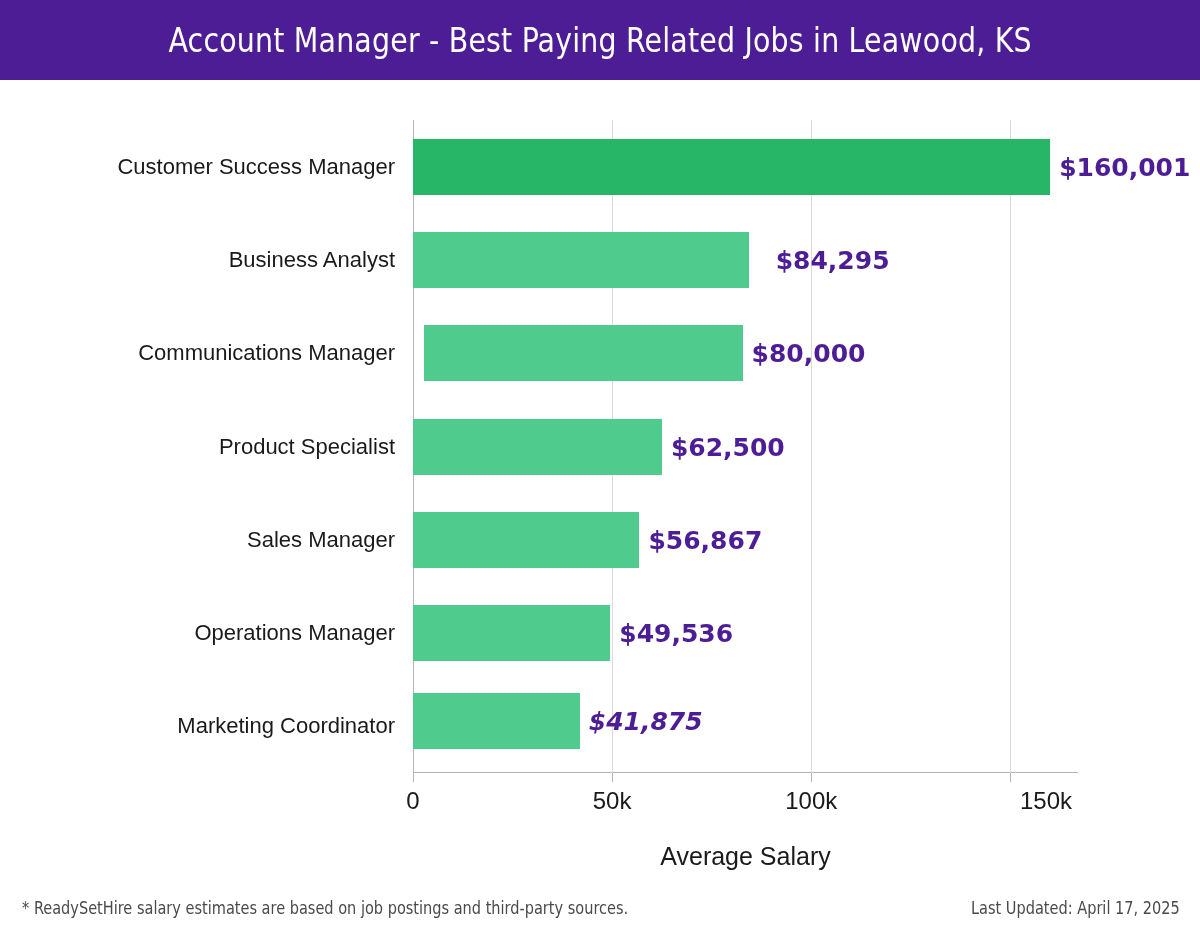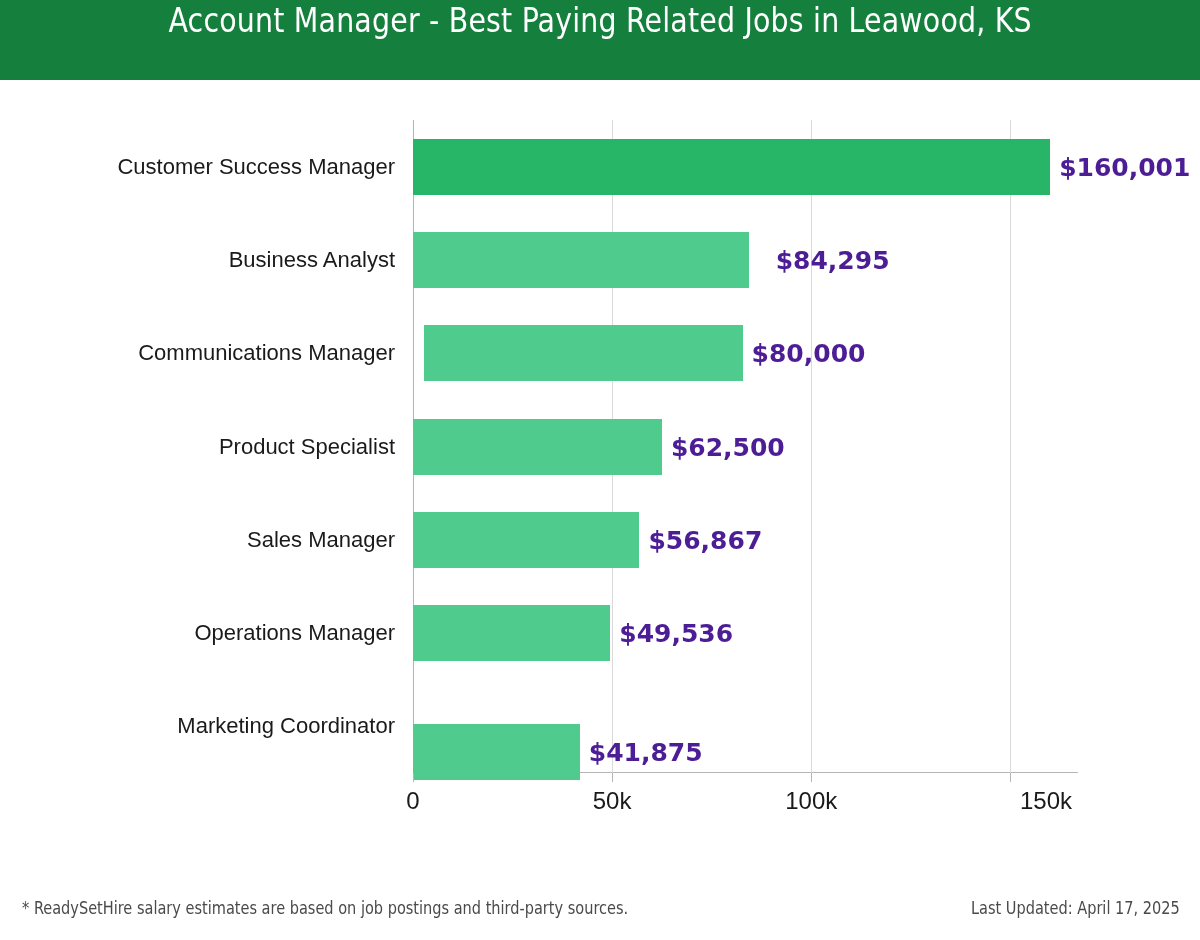--- a/index.html
+++ b/index.html
@@ -15,22 +15,23 @@
     position: relative;
   }
 
   
   #header-bar {
     position: absolute;
     left: 0;
     top: 0;
     width: 1200px;
     height: 80px;
-    background: #15803d;
+    background: #4c1d95;
     display: flex;
+    align-items: center;
     justify-content: center;
   }
   #chart-title {
     color: #ffffff;
     font-family: "Liberation Sans Narrow", "DejaVu Sans Condensed", "Liberation Sans", sans-serif;
     font-size: 34px;
     font-weight: 400;
     letter-spacing: 0.2px;
     white-space: nowrap;
     transform: scaleX(0.93);
@@ -211,21 +212,21 @@
           <div class="bar-value" style="left: 257.877px;">$62,500</div>
         </div>
         <div class="bar-row" style="top: 391.786px; width: 665px;">
           <div class="bar" style="width: 226.446px; background: rgb(78, 203, 141);"></div>
           <div class="bar-value" style="left: 235.446px;">$56,867</div>
         </div>
         <div class="bar-row" style="top: 485.071px; width: 665px;">
           <div class="bar" style="width: 197.254px; background: rgb(78, 203, 141);"></div>
           <div class="bar-value" style="left: 206.254px;">$49,536</div>
         </div>
-        <div class="bar-row" style="top: 604px; width: 665px;">
+        <div class="bar-row" style="top: 573px; width: 665px; font-style: italic;">
           <div class="bar" style="width: 166.748px; background: rgb(78, 203, 141);"></div>
           <div class="bar-value" style="left: 175.748px;">$41,875</div>
         </div>
       </div>
     <div id="xticks">
         <div class="x-tick" style="left: 0px; top: 653px;"></div>
         <div class="x-tick-label" style="left: 0px; top: 667px;">0</div>
         <div class="x-tick" style="left: 199.102px; top: 653px;"></div>
         <div class="x-tick-label" style="left: 199.102px; top: 667px;">50k</div>
         <div class="x-tick" style="left: 398.204px; top: 653px;"></div>
@@ -238,18 +239,19 @@
   <div id="ylabels">
       <div class="y-tick-label" style="left: 15px; top: 58.6429px;">Customer Success Manager</div>
       <div class="y-tick-label" style="left: 15px; top: 151.929px;">Business Analyst</div>
       <div class="y-tick-label" style="left: 15px; top: 245.214px;">Communications Manager</div>
       <div class="y-tick-label" style="left: 15px; top: 338.5px;">Product Specialist</div>
       <div class="y-tick-label" style="left: 15px; top: 431.786px;">Sales Manager</div>
       <div class="y-tick-label" style="left: 15px; top: 525.071px;">Operations Manager</div>
       <div class="y-tick-label" style="left: 15px; top: 618.357px;">Marketing Coordinator</div>
     </div>
 
+  <div id="x-axis-title">Average Salary</div>
 </div>
 
 <div id="footer">
   <div id="footer-note">* ReadySetHire salary estimates are based on job postings and third-party sources.</div>
   <div id="footer-updated">Last Updated: April 17, 2025</div>
 </div>
 
 </body></html>

